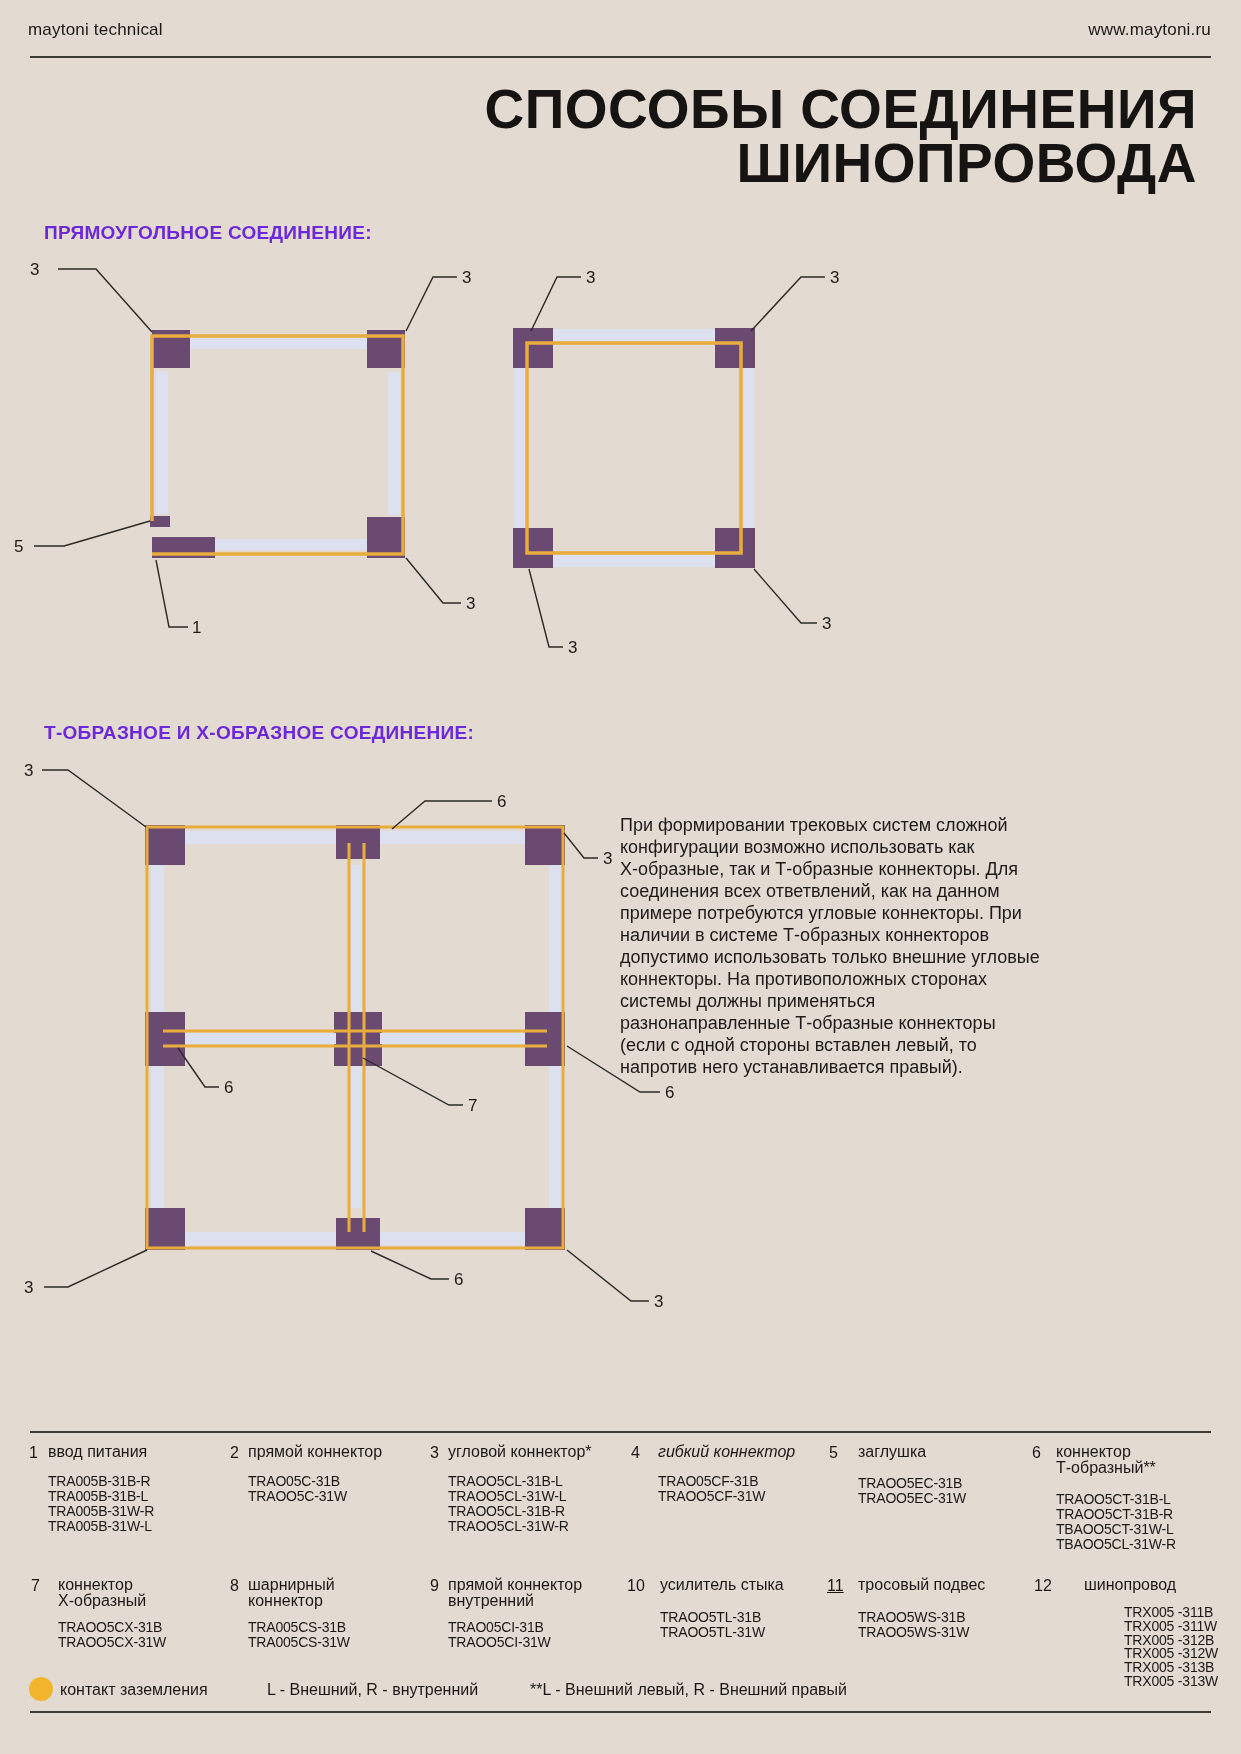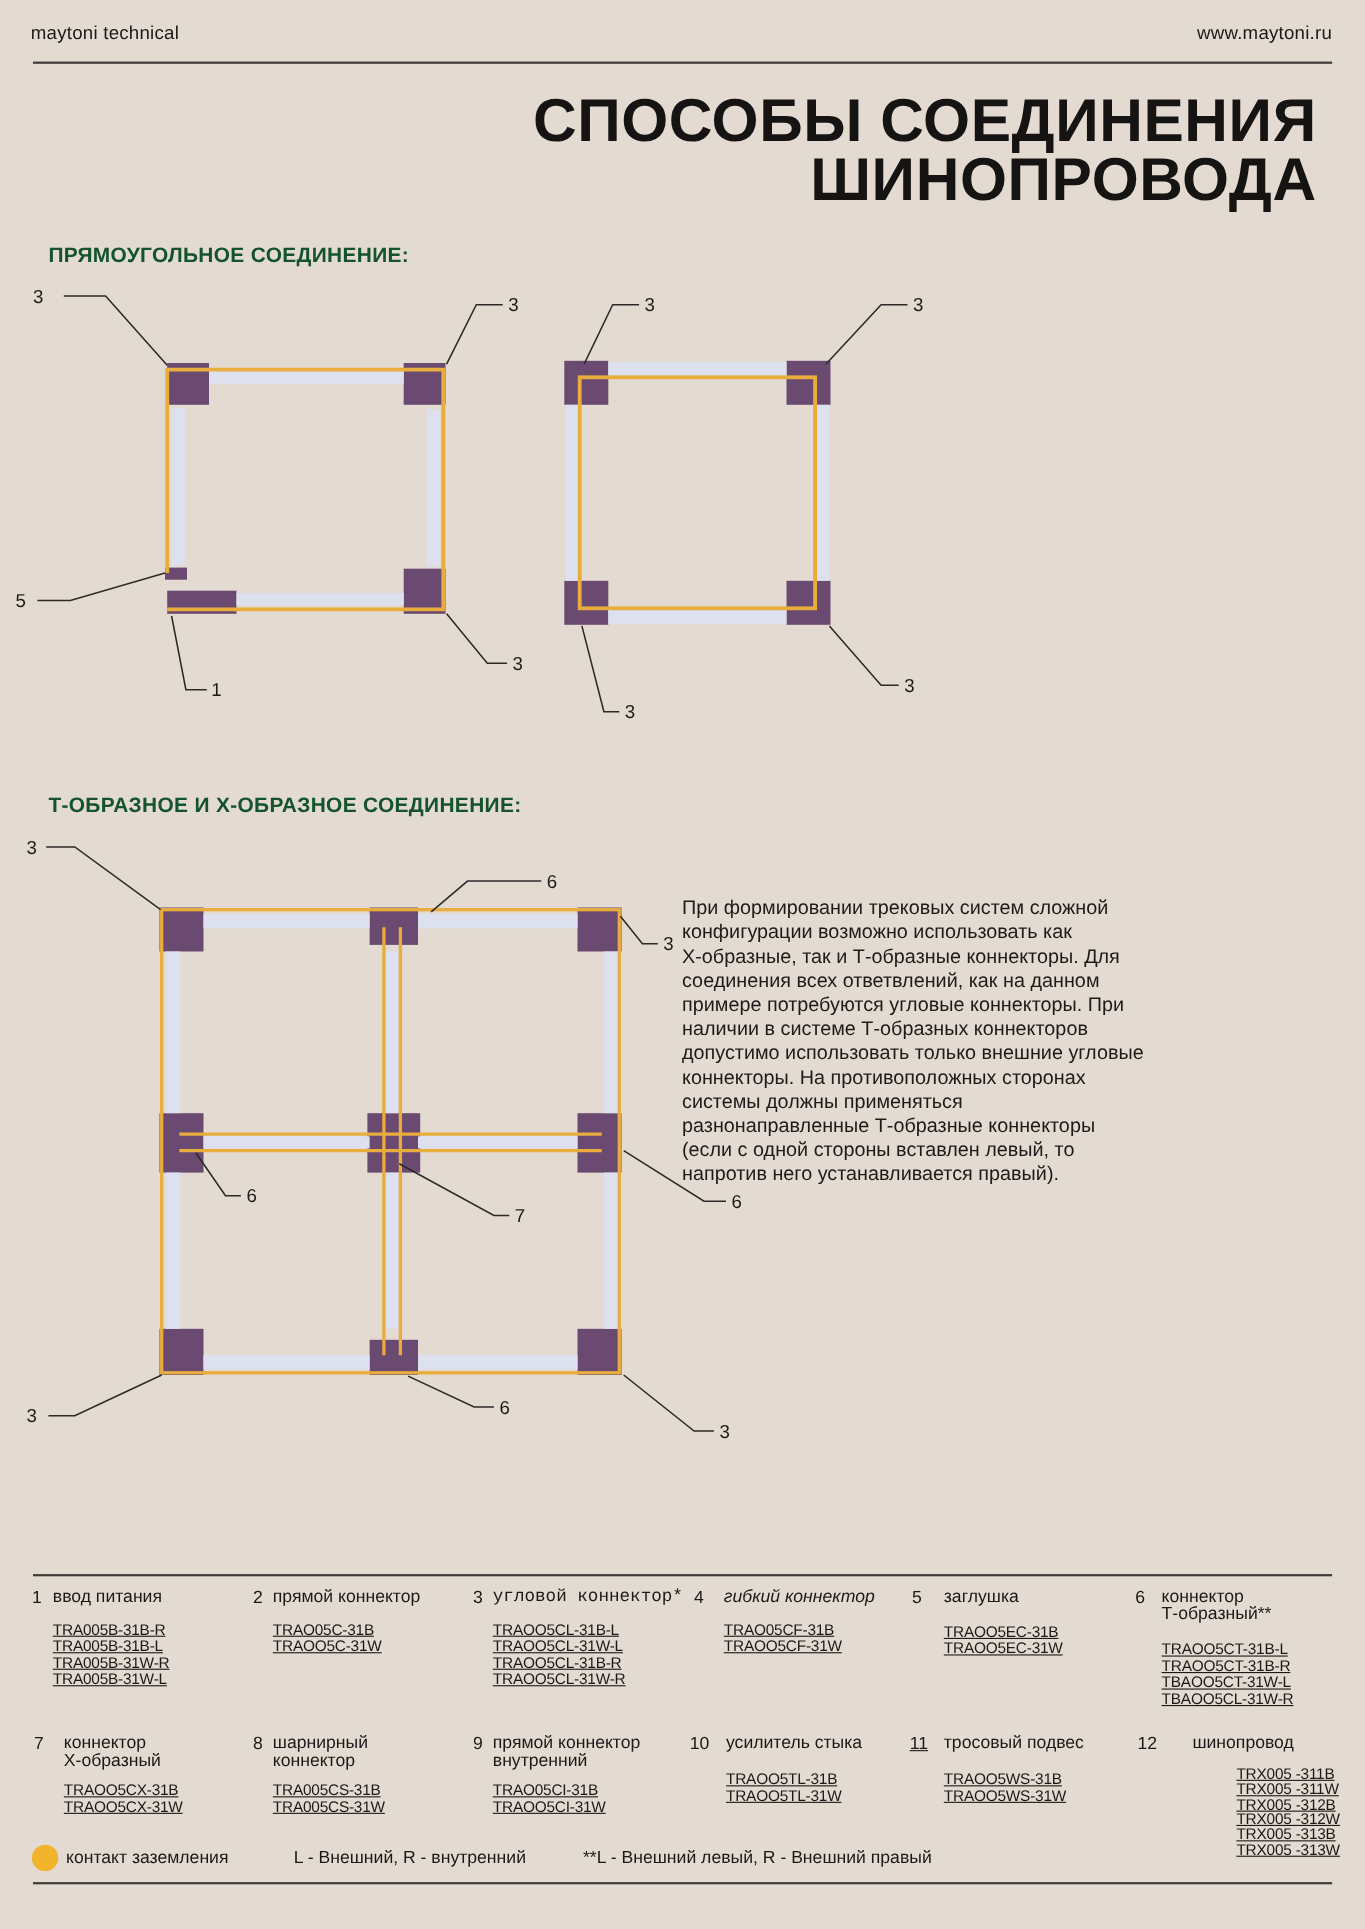--- a/index.html
+++ b/index.html
@@ -3,26 +3,26 @@
 <meta charset="utf-8">
 <style>
   html,body{margin:0;padding:0;background:#b8b0a8;}
   .page{position:relative;width:1241px;height:1754px;margin:0 auto;background:#e3dad1;
         font-family:"Liberation Sans","DejaVu Sans",sans-serif;color:#1b1918;overflow:hidden;}
   .abs{position:absolute;}
   .pre{white-space:pre-line;}
   .rule{position:absolute;height:2px;background:#3f3b38;}
   .brand{font-size:17px;letter-spacing:.2px;}
   .title{font-size:55px;line-height:54px;font-weight:700;text-align:right;letter-spacing:.5px;color:#161412;}
-  .sec-h{font-size:19px;font-weight:bold;letter-spacing:.3px;color:#14532d;}
+  .sec-h{font-size:19px;font-weight:bold;letter-spacing:.3px;color:#6d28d9;}
   .para{font-size:18px;line-height:22.5px;color:#1d1b1a;}
   .p2{line-height:22px;}
   .num{font-size:16px;}
   .plabel{font-size:16px;line-height:15.5px;}
-  .pcodes{font-size:14px;line-height:15px;letter-spacing:-.2px;text-decoration:underline;}
+  .pcodes{font-size:14px;line-height:15px;letter-spacing:-.2px;}
   .pcodes12{line-height:13.8px;}
   .legend{font-size:16px;}
   .dot{position:absolute;width:24px;height:24px;border-radius:50%;background:#f2b42d;}
   svg text{font-family:"Liberation Sans","DejaVu Sans",sans-serif;font-size:17px;fill:#1d1b1a;}
   svg .cl{stroke:#2c2a28;stroke-width:1.4;fill:none;}
   svg .purple{fill:#6a4a70;}
   svg .lav{fill:#dde1ef;}
   svg .yl{stroke:#e9ad3e;fill:none;}
 </style>
 </head>
@@ -197,21 +197,21 @@
 TRA005B-31B-L
 TRA005B-31W-R
 TRA005B-31W-L</div>
 
   <div class="abs num" style="left:230px;top:1444px;">2</div>
   <div class="abs plabel pre" style="left:248px;top:1444px;">прямой коннектор</div>
   <div class="abs pcodes pre" style="left:248px;top:1474px;">TRAO05C-31B
 TRAOO5C-31W</div>
 
   <div class="abs num" style="left:430px;top:1444px;">3</div>
-  <div class="abs plabel pre" style="left:448px;top:1444px;font-family:Liberation Mono, monospace;">угловой коннектор*</div>
+  <div class="abs plabel pre" style="left:448px;top:1444px;">угловой коннектор*</div>
   <div class="abs pcodes pre" style="left:448px;top:1474px;">TRAOO5CL-31B-L
 TRAOO5CL-31W-L
 TRAOO5CL-31B-R
 TRAOO5CL-31W-R</div>
 
   <div class="abs num" style="left:631px;top:1444px;">4</div>
   <div class="abs plabel pre" style="left:658px;top:1444px;font-style:italic;">гибкий коннектор</div>
   <div class="abs pcodes pre" style="left:658px;top:1474px;">TRAO05CF-31B
 TRAOO5CF-31W</div>
 

